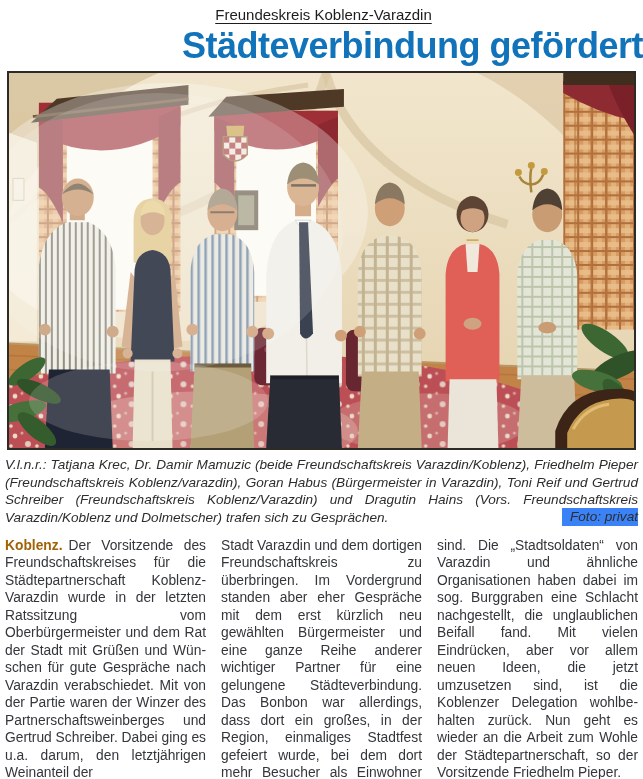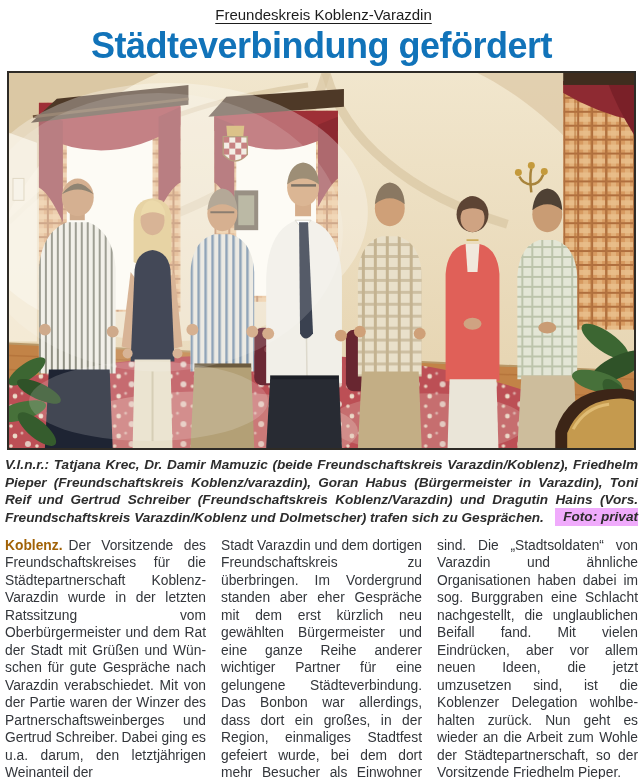--- a/index.html
+++ b/index.html
@@ -15,21 +15,21 @@
     text-align:center;
     font-size:15px;
     margin:6px 0 4px 4px;
     color:#1d1d1d;
   }
   .kicker span{
     text-decoration:underline;
     text-underline-offset:3px;
   }
   .headline{
-    text-align:center;
+    text-align:right;
     font-size:36px;
     font-weight:bold;
     letter-spacing:-0.5px;
     color:#1173b9;
     margin:2px 0 6px 0;
     line-height:1.05;
   }
   .subtitle{
     text-align:center;
     font-size:16.5px;
@@ -48,26 +48,25 @@
   .caption{
     width:633px;
     margin:6px auto 10px auto;
     font-style:italic;
     font-size:13.6px;
     line-height:17.8px;
     text-align:justify;
     color:#2d2d2d;
     position:relative;
     min-height:71px;
-    font-weight:bold;
   }
   .caption .credit{
     position:absolute;
     right:0;bottom:1px;
-    background:#f0abfc;
+    background:#3b82f6;
     padding-left:8px;
     font-style:italic;
   }
   .body-cols{
     display:flex;
     gap:15px;
     width:633px;
     margin:10px auto 0 auto;
   }
   .col{

